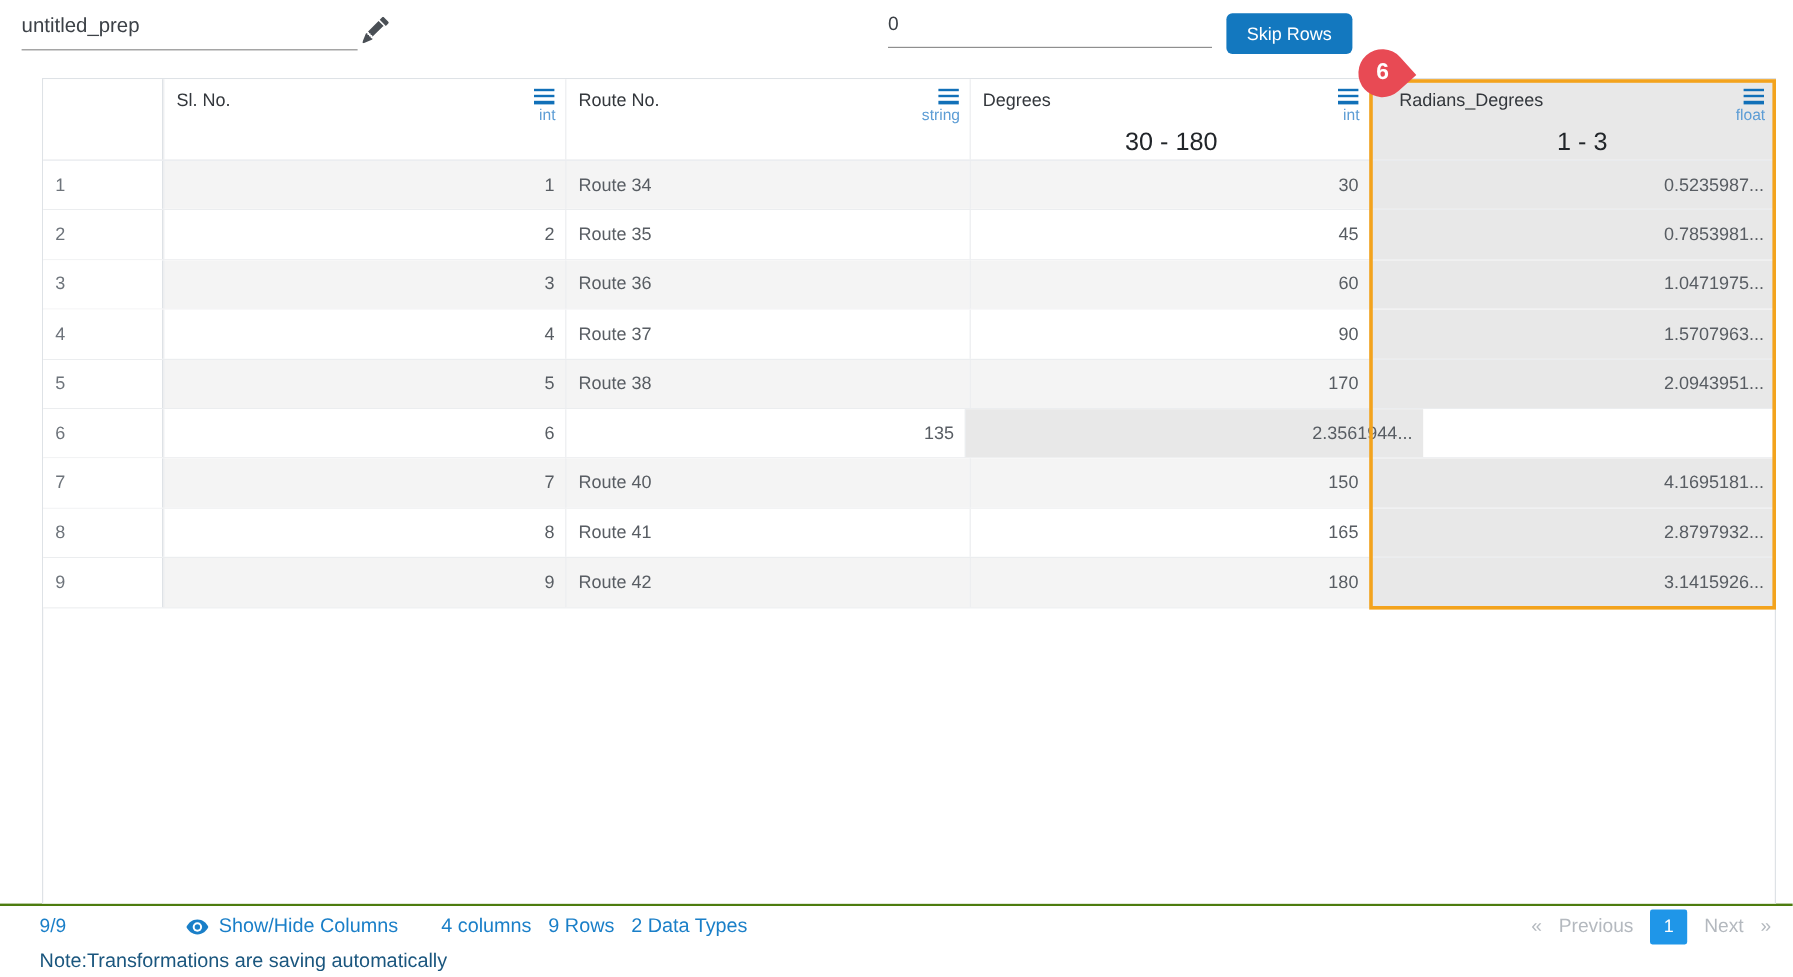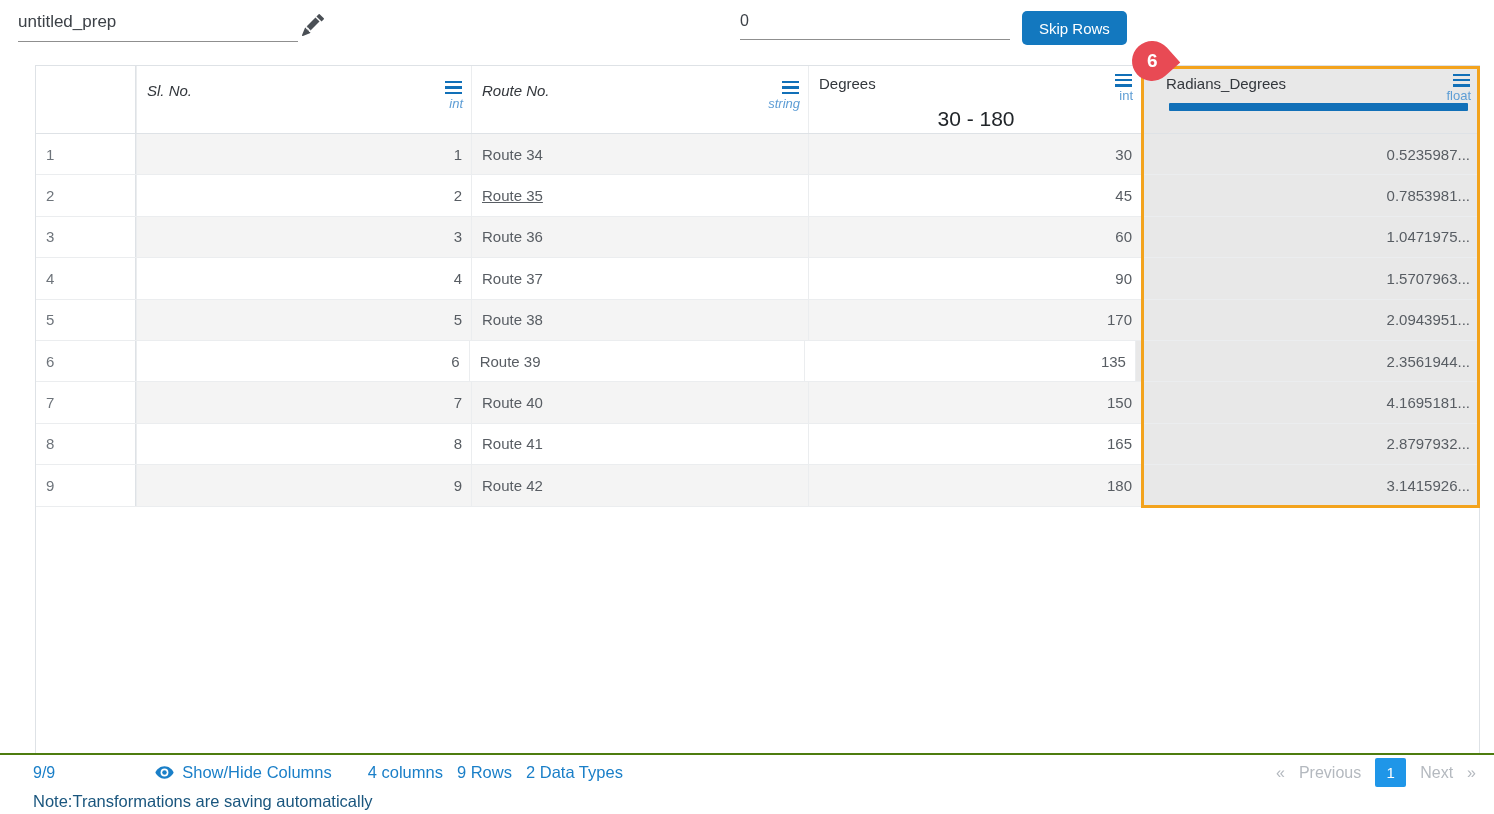--- a/index.html
+++ b/index.html
@@ -20,21 +20,21 @@
     background:#1378bf; color:#fff; border:none; border-radius:5px; font-size:15px;
     cursor:pointer; font-family:inherit; }
 
   
   #table-wrap { position:relative; margin-left:35px; width:1445px; height:688px;
     border:1px solid #dee2e6; border-bottom:none; background:#fff; }
   #header-row { display:flex; height:68px; border-bottom:1px solid #dee2e6; background:#fff; }
   .th { display:flex; flex-direction:column; padding:7px 8px 4px 10px; }
   .th + .th { border-left:1px solid #ebedef; }
   .th-index { border-right:1px solid #dee2e6; }
-  .th-center { justify-content:center; padding-bottom:16px;font-style:italic; }
+  .th-center { padding-bottom:16px; }
   .th-row1 { display:flex; justify-content:space-between; align-items:flex-start; }
   .th-label { font-size:15px; color:#33373c; padding-top:2px; }
   .th-right { display:flex; flex-direction:column; align-items:flex-end; }
   .ham { position:relative; display:block; width:17px; height:2.4px; background:#1170b8;
     margin:6px 1px 8px 0; cursor:pointer; }
   .ham::before, .ham::after { content:""; position:absolute; left:0; width:17px;
     height:2.4px; background:#1170b8; }
   .ham::before { top:-5.4px; } .ham::after { top:5.4px; }
   .th-type { font-size:13px; color:#5d9dd5; line-height:1; }
   .range-bar { height:8px; background:#1170b8; margin:1px 3px 4px; border-radius:1px; }
@@ -122,34 +122,35 @@
       </div>
       <div class="th hl" style="width: 338px; padding-left: 24px;">
         <div class="th-row1">
           <div class="th-label">Radians_Degrees</div>
           <div class="th-right">
             <div class="ham"></div>
             <div class="th-type">float</div>
           </div>
         </div>
         <div class="range-bar"></div>
+        <div class="range-text">1 - 3</div>
       </div>
     </div>
   <div id="table-body">
       <div class="tr odd">
         <div class="td td-index" style="width: 100px;">1</div>
         <div class="td al-right" style="width: 335px;">1</div>
         <div class="td al-left" style="width: 337px;">Route 34</div>
         <div class="td al-right" style="width: 333px;">30</div>
         <div class="td al-right hl" style="width: 338px;">0.5235987...</div>
       </div>
       <div class="tr">
         <div class="td td-index" style="width: 100px;">2</div>
         <div class="td al-right" style="width: 335px;">2</div>
-        <div class="td al-left" style="width: 337px; text-decoration: underline;">Route 35</div>
+        <div class="td al-left" style="width: 337px;">Route 35</div>
         <div class="td al-right" style="width: 333px;">45</div>
         <div class="td al-right hl" style="width: 338px;">0.7853981...</div>
       </div>
       <div class="tr odd">
         <div class="td td-index" style="width: 100px;">3</div>
         <div class="td al-right" style="width: 335px;">3</div>
         <div class="td al-left" style="width: 337px;">Route 36</div>
         <div class="td al-right" style="width: 333px;">60</div>
         <div class="td al-right hl" style="width: 338px;">1.0471975...</div>
       </div>
@@ -163,23 +164,22 @@
       <div class="tr odd">
         <div class="td td-index" style="width: 100px;">5</div>
         <div class="td al-right" style="width: 335px;">5</div>
         <div class="td al-left" style="width: 337px;">Route 38</div>
         <div class="td al-right" style="width: 333px;">170</div>
         <div class="td al-right hl" style="width: 338px;">2.0943951...</div>
       </div>
       <div class="tr">
         <div class="td td-index" style="width: 100px;">6</div>
         <div class="td al-right" style="width: 335px;">6</div>
-        <div class="td al-left" style="width: 337px;">Route 39</div>
         <div class="td al-right" style="width: 333px;">135</div>
-        <div class="td al-right hl" style="width: 346px;">2.3561944...</div>
+        <div class="td al-right hl" style="width: 382px;">2.3561944...</div>
       </div>
       <div class="tr odd">
         <div class="td td-index" style="width: 100px;">7</div>
         <div class="td al-right" style="width: 335px;">7</div>
         <div class="td al-left" style="width: 337px;">Route 40</div>
         <div class="td al-right" style="width: 333px;">150</div>
         <div class="td al-right hl" style="width: 338px;">4.1695181...</div>
       </div>
       <div class="tr">
         <div class="td td-index" style="width: 100px;">8</div>

